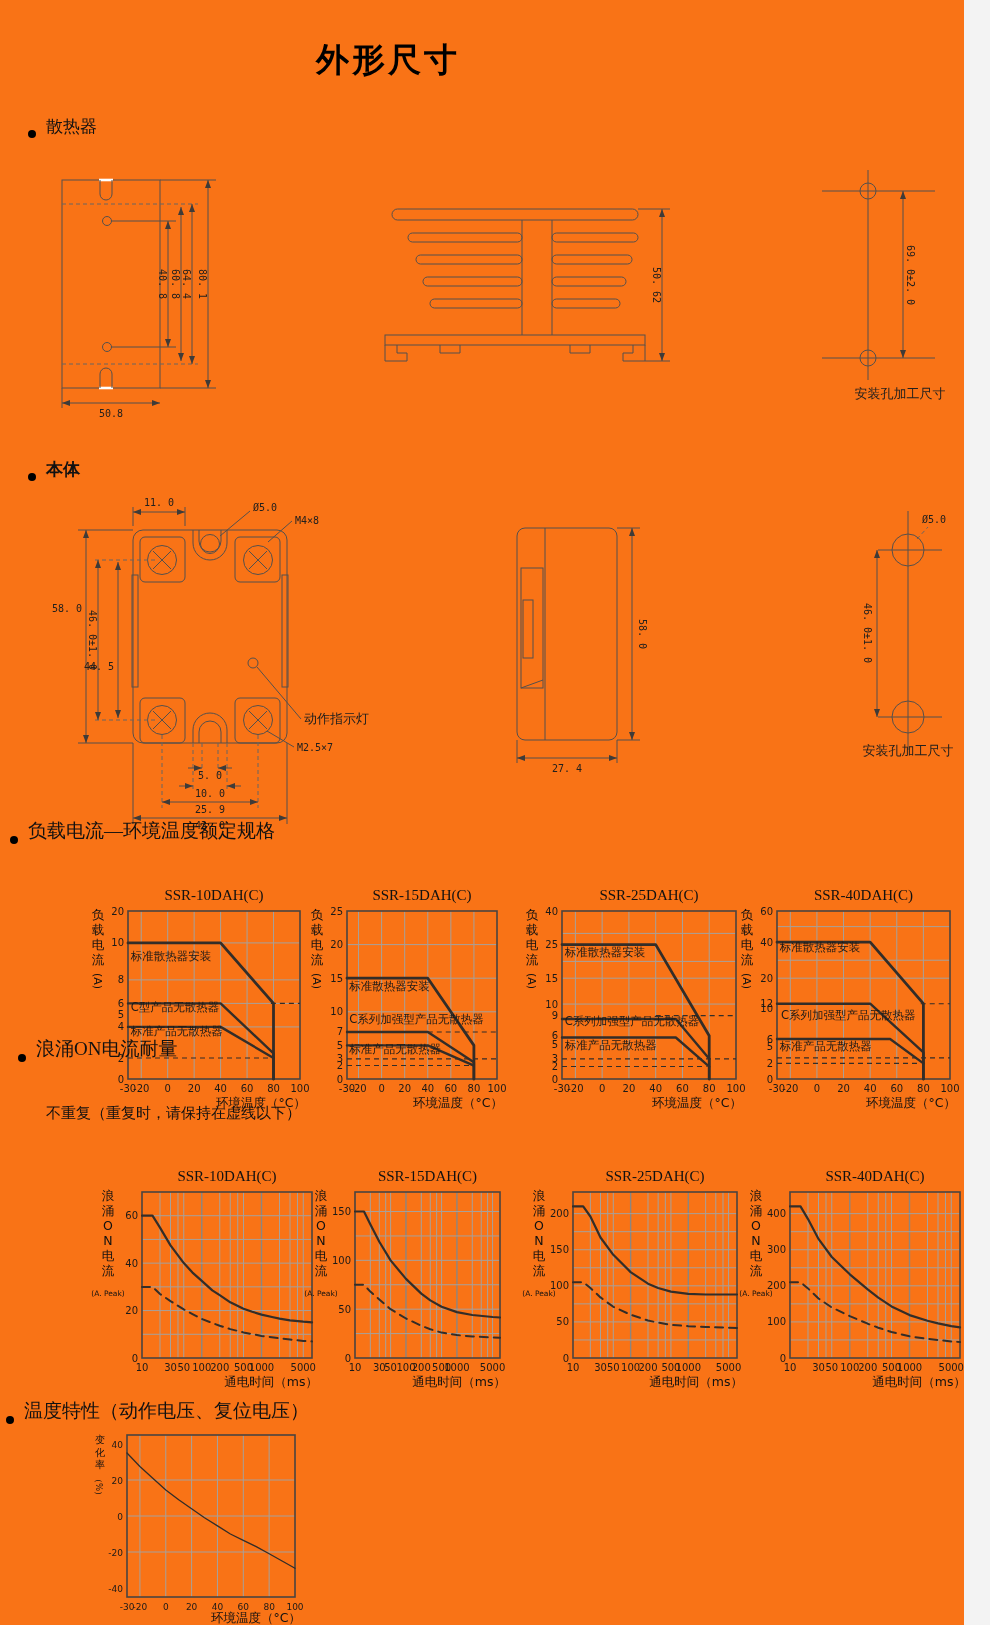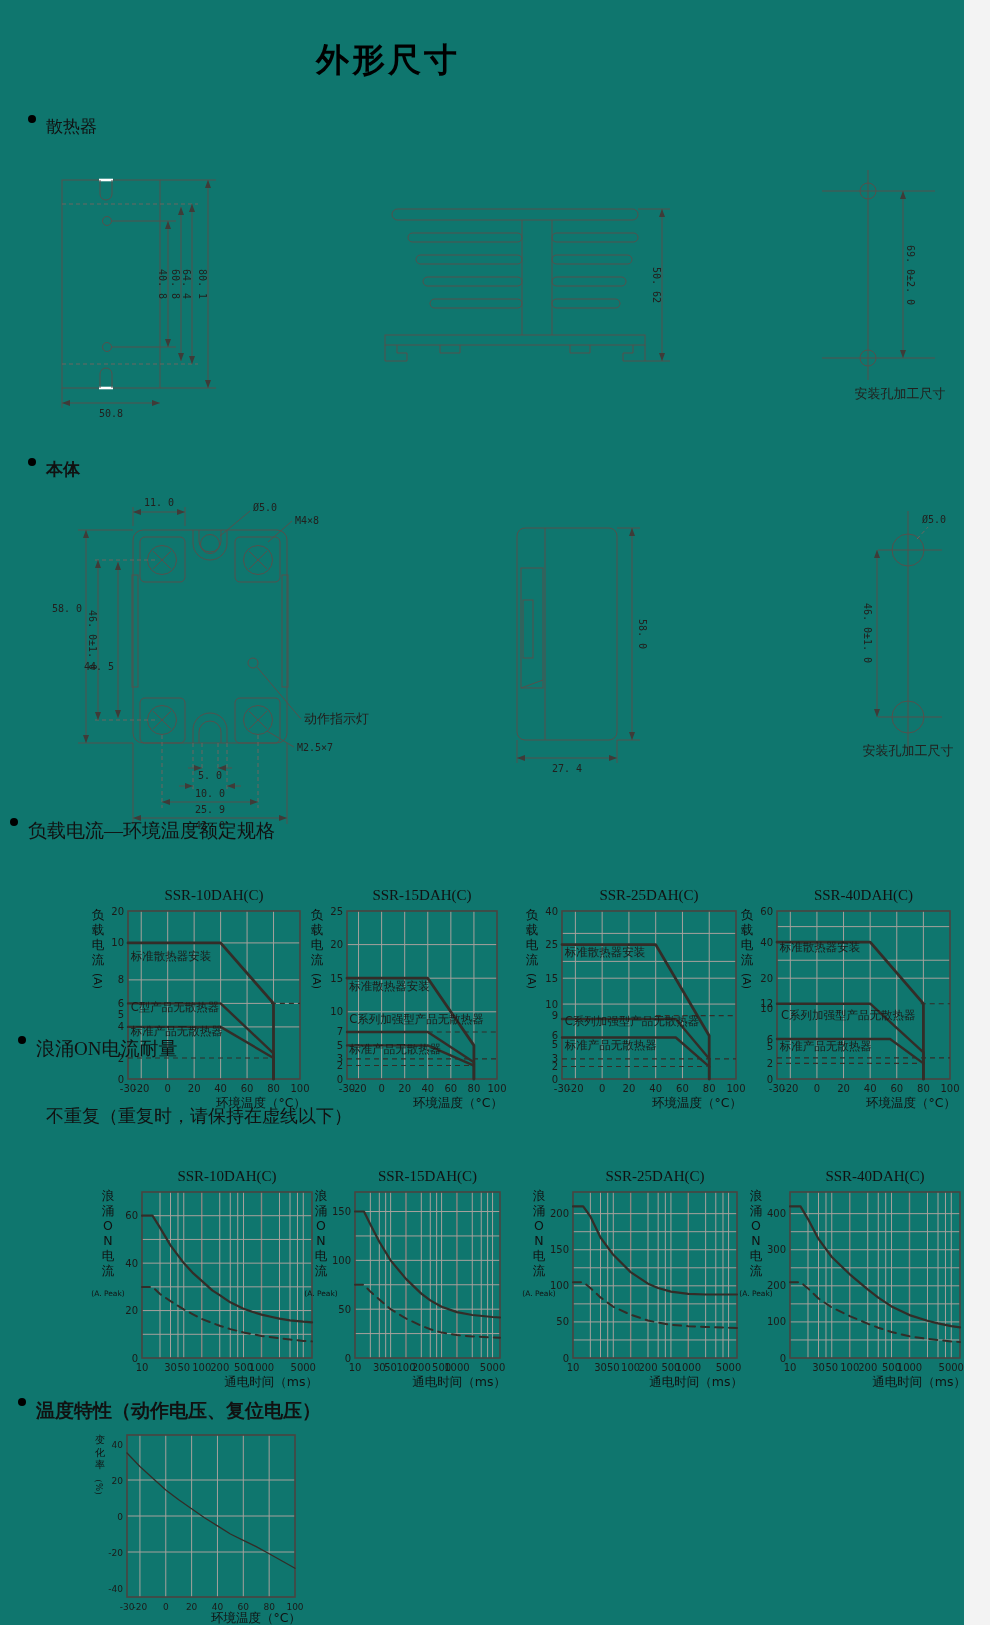--- a/index.html
+++ b/index.html
@@ -1,24 +1,24 @@
 <!DOCTYPE html>
 <html><head>
 <meta charset="utf-8">
 <style>
   html,body{margin:0;padding:0;background:#fff;}
   body{font-family:"DejaVu Sans","Liberation Sans",sans-serif;color:#1c1a18;}
-  .page{position:relative;width:990px;height:1625px;background:#0f766e;overflow:hidden;}
+  .page{position:relative;width:990px;height:1625px;background:#f97316;overflow:hidden;}
   .rstrip{position:absolute;right:0;top:0;width:26px;height:1625px;background:#f3f3f3;}
   .h1{position:absolute;left:316px;top:38px;font-size:33px;font-weight:bold;letter-spacing:3px;color:#000;}
-  .sec{position:absolute;display:flex;align-items:flex-start;gap:10px;color:#111;
+  .sec{position:absolute;display:flex;align-items:flex-end;gap:10px;color:#111;
        font-family:"Liberation Serif","DejaVu Serif",serif;}
   .b{width:8px;height:8px;background:#000;border-radius:50%;flex:none;}
   .s17{font-size:17px;} .s19{font-size:19px;}
-  .note{position:absolute;font-family:"Liberation Serif","DejaVu Serif",serif;font-size:18px;color:#111;}
+  .note{position:absolute;font-family:"Liberation Serif","DejaVu Serif",serif;font-size:15px;color:#111;}
   .dw{position:absolute;overflow:visible;}
   .dw line,.dw path,.dw rect,.dw circle{stroke:#55504c;stroke-width:1;fill:none;}
   .dw .dash{stroke-dasharray:4,3;stroke:#6b6661;}
   .dw .er{stroke:#fff;stroke-width:2.6;}
   .dw text{fill:#22201e;stroke:none;}
   .dim{font-family:"DejaVu Sans Mono","Liberation Mono",monospace;font-size:10px;}
   .zh{font-family:"Liberation Serif","DejaVu Serif",serif;font-size:13px;}
   .chart{position:absolute;}
 </style>
 </head>
@@ -585,21 +585,21 @@
         <text x="176" y="194" text-anchor="end" font-size="12.5" fill="#111">通电时间（ms）</text>
         <text x="-34" y="8" text-anchor="middle" font-size="12.5" fill="#111">浪</text>
         <text x="-34" y="23" text-anchor="middle" font-size="12.5" fill="#111">涌</text>
         <text x="-34" y="38" text-anchor="middle" font-size="12.5" fill="#111">O</text>
         <text x="-34" y="53" text-anchor="middle" font-size="12.5" fill="#111">N</text>
         <text x="-34" y="68" text-anchor="middle" font-size="12.5" fill="#111">电</text>
         <text x="-34" y="83" text-anchor="middle" font-size="12.5" fill="#111">流</text>
         <text x="-34" y="104" text-anchor="middle" font-size="7.5" fill="#111">(A. Peak)</text>
       </svg></div>
 
-  <div class="sec" style="left:18px;top:1398px;font-weight:bold;">
+  <div class="sec" style="left:6px;top:1398px;">
     <div class="b"></div>
     <span class="s19">温度特性（动作电压、复位电压）</span>
   </div>
 
   <div class="chart" style="left:127px;top:1435px;width:168px;height:162px;"><svg width="168" height="162" style="overflow: visible;">
         <line x1="12.923076923076923" y1="0" x2="12.923076923076923" y2="162" stroke="#a6a19c" stroke-width="1"></line>
         <line x1="38.769230769230774" y1="0" x2="38.769230769230774" y2="162" stroke="#a6a19c" stroke-width="1"></line>
         <line x1="64.61538461538461" y1="0" x2="64.61538461538461" y2="162" stroke="#a6a19c" stroke-width="1"></line>
         <line x1="90.46153846153845" y1="0" x2="90.46153846153845" y2="162" stroke="#a6a19c" stroke-width="1"></line>
         <line x1="116.3076923076923" y1="0" x2="116.3076923076923" y2="162" stroke="#a6a19c" stroke-width="1"></line>

